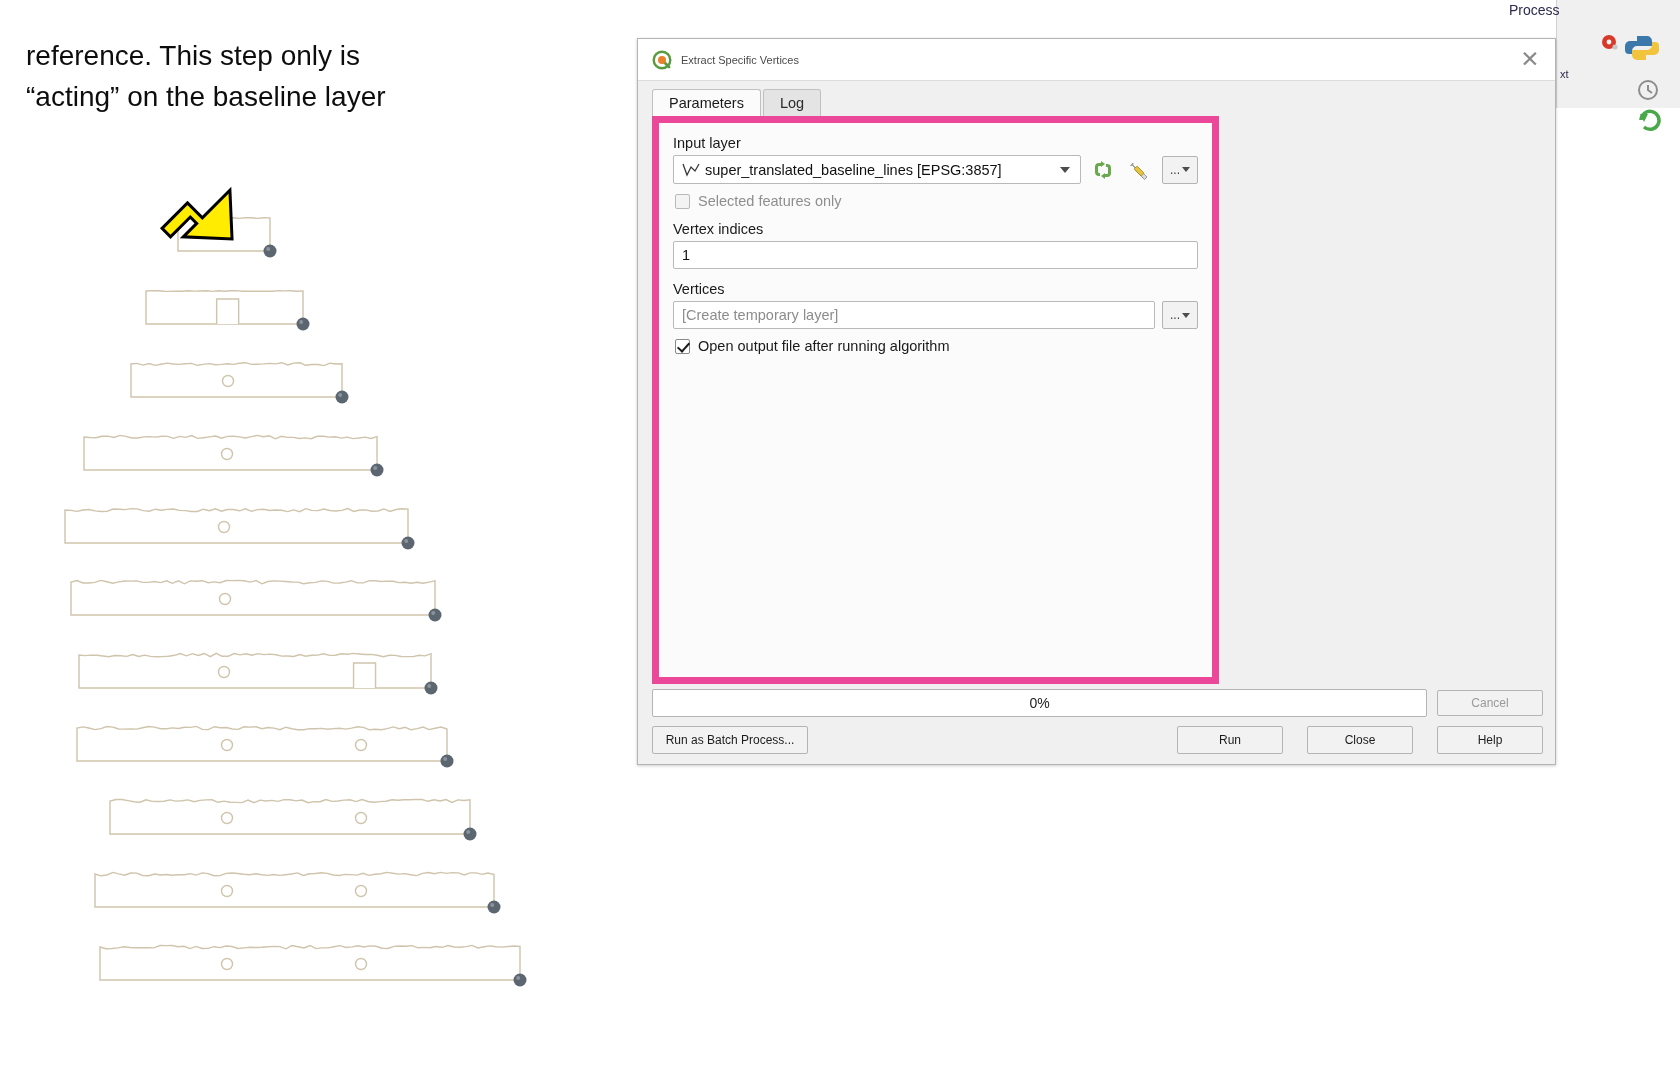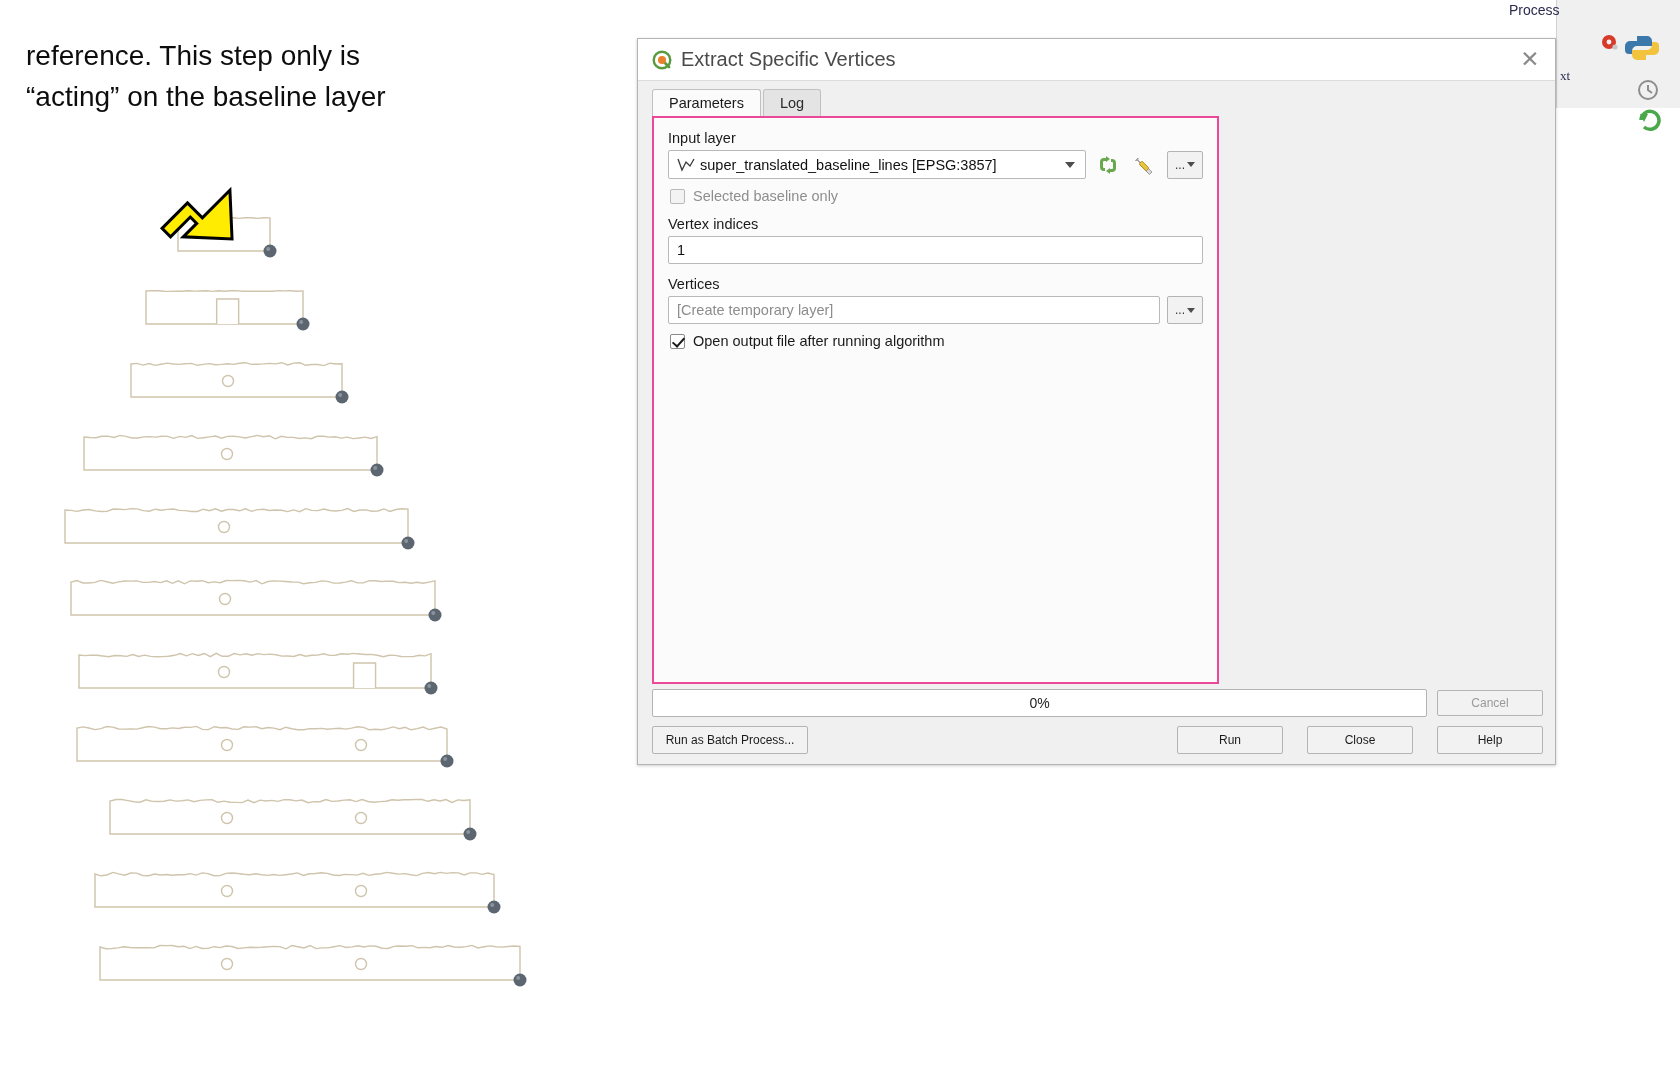--- a/index.html
+++ b/index.html
@@ -28,38 +28,38 @@
     background:#f0f0f0;
     border:1px solid #b4b4b4;
     box-shadow:0 1px 3px rgba(0,0,0,.20);
     box-sizing:border-box;
   }
   #titlebar{
     height:42px;background:#ffffff;border-bottom:1px solid #dcdcdc;
     display:flex;align-items:center;padding:0 10px 0 14px;box-sizing:border-box;
   }
   #titlebar .q-logo{width:20px;height:20px;margin-right:9px;flex:0 0 auto;}
-  #title-text{font-size:20px;color:#4a4a4a;flex:1 1 auto;
+  #title-text{font-size:11px;color:#4a4a4a;flex:1 1 auto;
     font-family:"Liberation Sans", sans-serif;}
   #close-btn{width:30px;height:30px;display:flex;align-items:center;justify-content:center;
     color:#8a8a8a;font-size:23px;line-height:1;cursor:pointer;font-weight:300;}
 
   
   #tabrow{position:absolute;left:14px;top:50px;height:28px;display:flex;align-items:flex-end;}
   .tab{
     font-size:14.5px;padding:5px 16px 6px;border:1px solid #c0c0c0;
     background:#e4e4e4;color:#2b2b2b;border-bottom:none;
     border-radius:3px 3px 0 0;margin-right:2px;cursor:pointer;
   }
   .tab.active{background:#fbfbfb;color:#1a1a1a;}
 
   
   #paramPanel{
     position:absolute;left:14px;top:77px;width:567px;height:568px;
-    background:#fbfbfb;border:2px solid #ec4899;box-sizing:border-box;
+    background:#fbfbfb;border:7px solid #ec4899;box-sizing:border-box;
     padding:12px 14px 0 14px;
   }
   .fieldlabel{font-size:14.5px;color:#1a1a1a;margin:0 0 4px 0;
     font-family:"Liberation Sans", sans-serif;}
   .gap{height:12px;}
 
   .rowline{display:flex;align-items:center;gap:7px;}
   .combo{
     flex:1 1 auto;height:29px;background:#fff;border:1px solid #b9b9b9;border-radius:2px;
     display:flex;align-items:center;padding:0 4px 0 8px;box-sizing:border-box;
@@ -113,21 +113,21 @@
   #buttonrow{position:absolute;left:14px;top:683px;width:891px;height:36px;display:flex;align-items:center;}
   #btnBatch{width:156px;height:28px;}
   #rightbtns{margin-left:auto;display:flex;gap:24px;}
   #rightbtns .btn{width:106px;height:28px;}
 
   
   #chrome{position:absolute;left:1556px;top:0;width:124px;height:1069px;background:#ffffff;}
   #chromeTop{position:absolute;left:0;top:0;width:124px;height:108px;background:#f0f0f0;border-left:1px solid #d2d2d2;box-sizing:border-box;}
   #processLbl{position:absolute;left:1509px;top:2px;font-size:14px;color:#2b2b4f;
      font-family:"Liberation Sans", sans-serif;white-space:nowrap;}
-  #extLbl{position:absolute;left:1560px;top:68px;font-size:13px;color:#2b2b4f;font-family:Liberation Serif, serif;}
+  #extLbl{position:absolute;left:1560px;top:68px;font-size:11px;color:#2b2b4f;font-family:Liberation Sans, sans-serif;}
 </style>
 </head>
 <body>
 
 <div id="annotation">
   <div>reference. This step only is</div>
   <div>“acting” on the baseline layer</div>
 </div>
 
 <svg id="shapes" viewBox="0 0 640 1069" xmlns="http://www.w3.org/2000/svg">
@@ -257,21 +257,21 @@
         </svg>
       </div>
       <div class="dotsbtn">
         <span>...</span>
         <span class="cav"></span>
       </div>
     </div>
 
     <div class="checkrow disabled">
       <div class="cbox"></div>
-      <div class="lbl">Selected baseline only</div>
+      <div class="lbl">Selected features only</div>
     </div>
 
     <div class="gap"></div>
 
     <div class="fieldlabel">Vertex indices</div>
     <div class="textinput">1</div>
 
     <div class="gap"></div>
 
     <div class="fieldlabel">Vertices</div>

